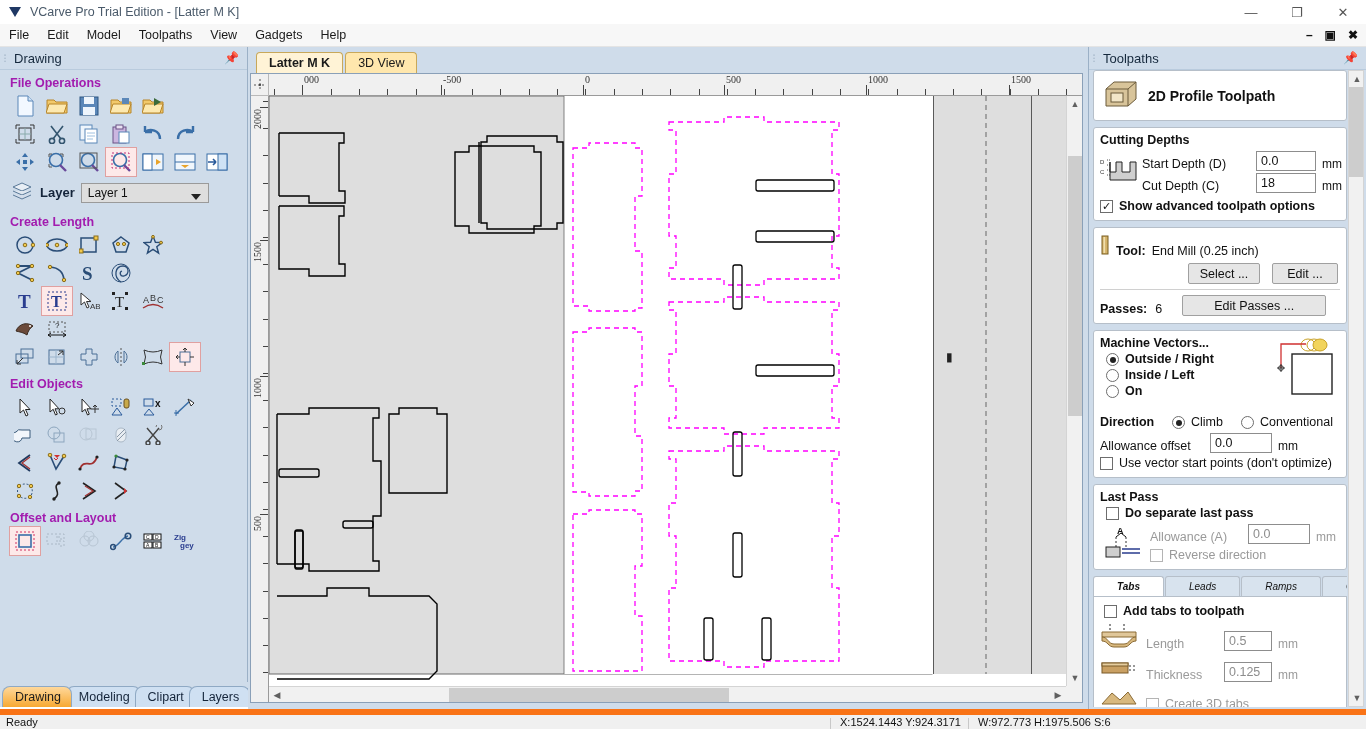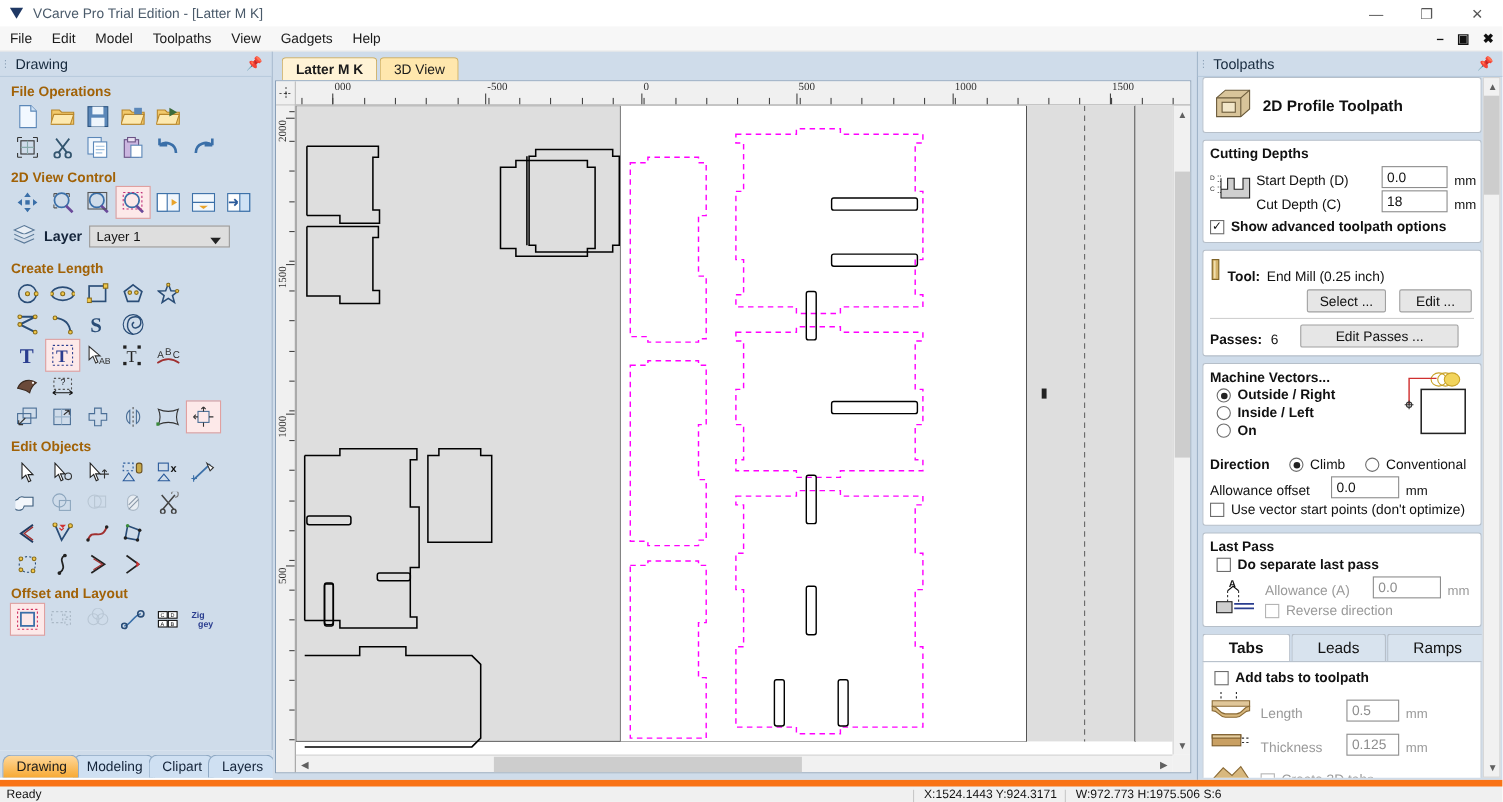--- a/index.html
+++ b/index.html
@@ -49,21 +49,21 @@
     height: 23px; background: #cfdcea;
     display: flex; align-items: center;
     font-size: 13px; color: #15283c;
     border-bottom: 1px solid #b9cbdd;
   }
   .panel-grip { width: 10px; text-align: center; color: #8ba0b5; font-size: 9px; letter-spacing: 0; line-height: 4px; }
   .panel-title { padding-left: 4px; font-size: 13px; }
   .panel-pin { margin-left: auto; margin-right: 8px; color: #2a3c50; font-size: 12px; }
 
   .grp-title {
-    font-weight: bold; font-size: 12.5px; color: #a16207;
+    font-weight: bold; font-size: 12.5px; color: #a21caf;
     padding: 6px 0 2px 10px;
   }
   .icon-row { display: flex; padding-left: 10px; gap: 2px; }
   .tool-ico {
     width: 30px; height: 28px;
     display: flex; align-items: center; justify-content: center;
   }
   .tool-ico.sel { background: #fde9e9; outline: 1px solid #e0a0a0; }
 
   .layer-row { display: flex; align-items: center; padding: 4px 0 4px 10px; gap: 6px; }
@@ -198,23 +198,23 @@
     border-radius: 50%; display: inline-flex; align-items: center; justify-content: center;
   }
   .rbox .dot { width: 6px; height: 6px; border-radius: 50%; background: #222; }
   .btn {
     background: #e6e6e6; border: 1px solid #a0a0a0; border-radius: 2px;
     height: 21px; display: inline-flex; align-items: center; justify-content: center;
     font-size: 12.5px; color: #111; padding: 0 10px;
   }
   .rtabs { display: flex; border-bottom: 1px solid #b6bfc9; }
   .rtab {
-    padding: 4px 23px; font-size: 14px; color: #111;
+    padding: 4px 23px; font-size: 10px; color: #111;
     background: #d8e3ee; border: 1px solid #b6bfc9; border-bottom: none;
-    border-radius: 3px 3px 0 0; margin-right: 1px;
+    border-radius: 3px 3px 0 0; margin-right: 1px; font-style: italic;
   }
   .rtab.active { background: #ffffff; font-weight: bold; }
   .bold { font-weight: bold; }
 
   
   .statusbar {
     position: absolute; left: 0; top: 709px; width: 1366px; height: 20px;
     background: #f0f0f0; border-top: 6px solid #f97316;
     display: flex; align-items: center;
     font-size: 11px; color: #111;
@@ -335,21 +335,20 @@
             <path d="M18 15 C18 6 8 4 3 8 M3 8 l0 -6 M3 8 l7 0" stroke="#3a6fa8" stroke-width="2.4" fill="none"></path>
           </svg>
       </div>
       <div class="tool-ico">
         <svg width="22" height="20">
             <path d="M4 15 C4 6 14 4 19 8 M19 8 l0 -6 M19 8 l-7 0" stroke="#3a6fa8" stroke-width="2.4" fill="none"></path>
           </svg>
       </div>
     </div>
 
-    <div class="grp-title">2D View Control</div>
     <div class="icon-row">
       <div class="tool-ico">
         <svg width="20" height="20">
             <path d="M10 1 l3 4 h-6 z M10 19 l3 -4 h-6 z M1 10 l4 -3 v6 z M19 10 l-4 -3 v6 z" fill="#3a6fa8"></path>
             <rect x="8" y="8" width="4" height="4" fill="#3a6fa8"></rect>
           </svg>
       </div>
       <div class="tool-ico">
         <svg width="20" height="20">
             <circle cx="9" cy="8" r="6.5" fill="none" stroke="#3a6fa8" stroke-width="1.6"></circle>

